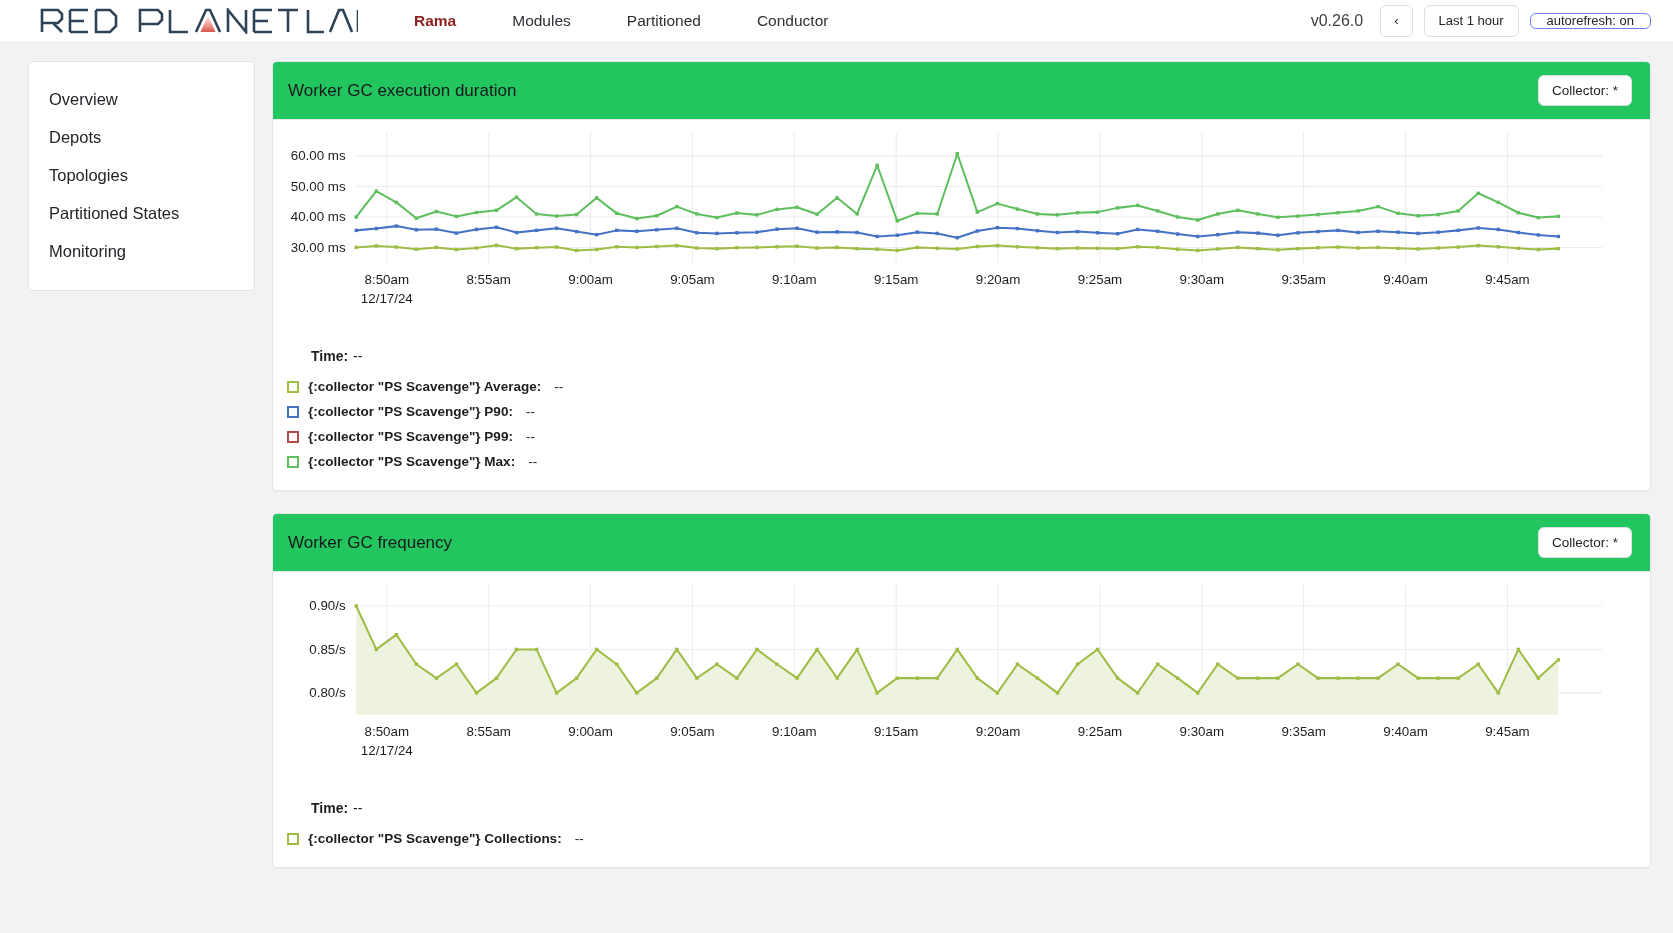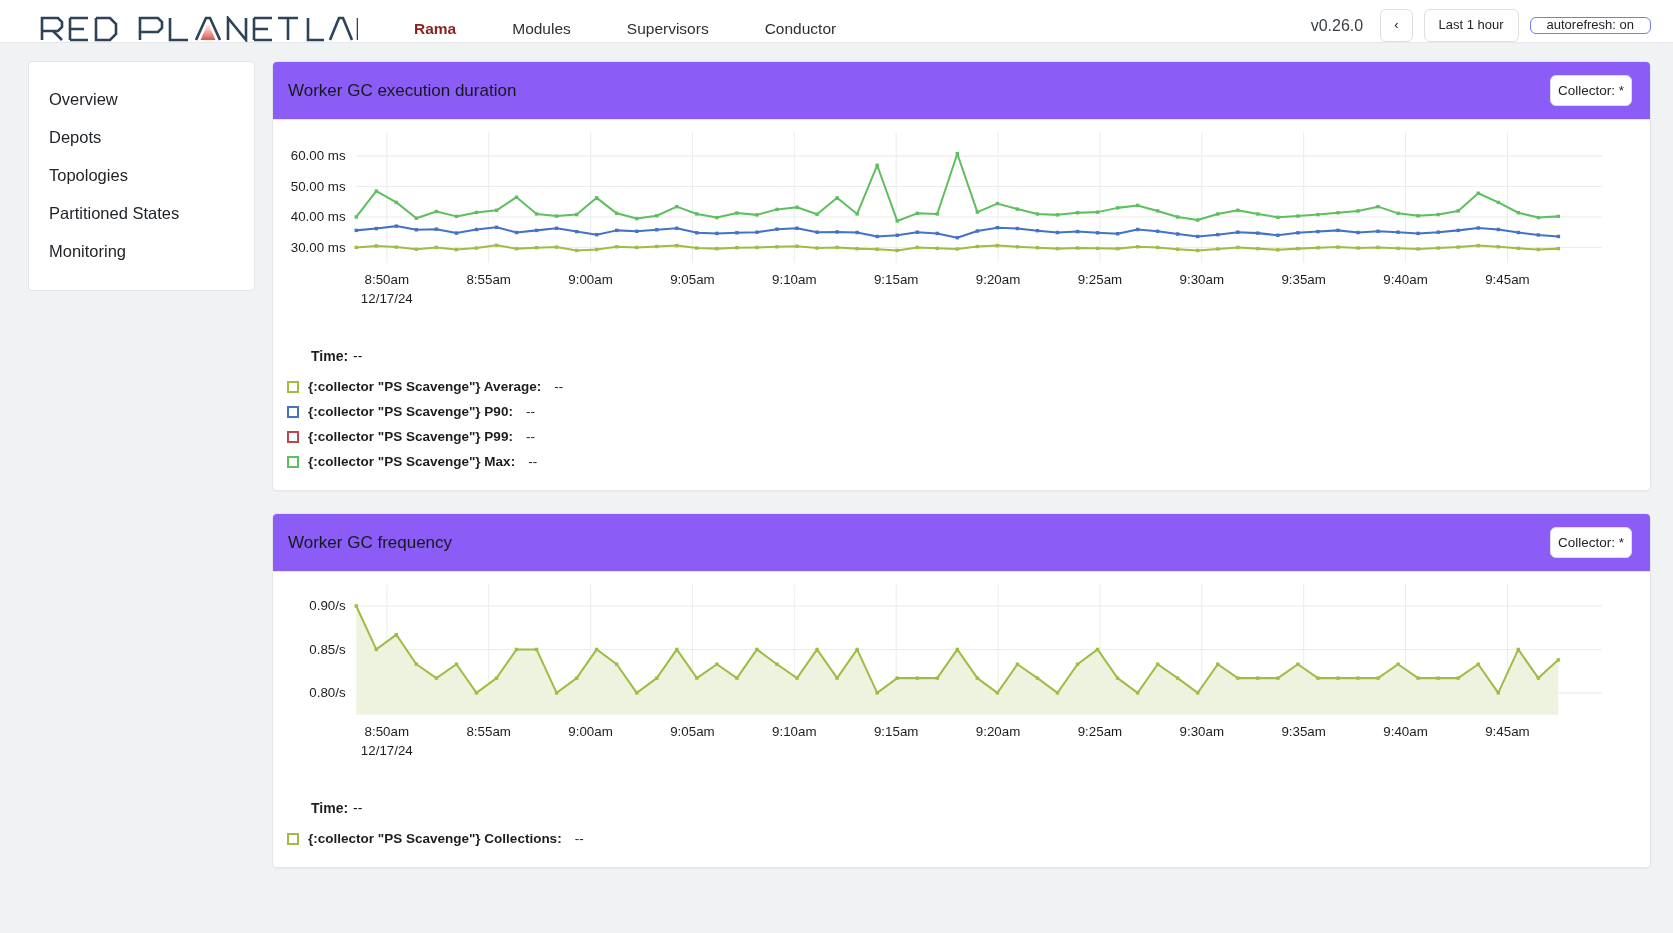--- a/index.html
+++ b/index.html
@@ -10,21 +10,21 @@
     font-family: "Liberation Sans", sans-serif;
     color: #212529;
     overflow: hidden;
   }
 
   
   .navbar {
     height: 43px;
     background: #ffffff;
     display: flex;
-    align-items: flex-end;
+    align-items: center;
     padding: 0 22px 0 40px;
     border-bottom: 1px solid #e6e8ea;
     position: relative;
   }
   .logo-wrap { display:flex; align-items:center; margin-right: 28px; }
   .logo-svg { display:block; }
 
   .nav-links { display: flex; align-items: center; gap: 0; }
   .nav-link {
     font-size: 15.5px;
@@ -90,29 +90,29 @@
   
   .content { flex: 1 1 auto; min-width:0; display:flex; flex-direction: column; gap: 22px; }
   .panel {
     background: #ffffff;
     border: 1px solid #e3e5e8;
     border-radius: 5px;
     box-shadow: 0 1px 2px rgba(16,24,40,.04);
     overflow: hidden;
   }
   .panel-head {
-    background: #8b5cf6;
+    background: #22c55e;
     border-bottom: 1px solid #e6e8eb;
     height: 58px;
     display: flex;
     align-items: center;
     padding: 0 18px 0 15px;
   }
   .panel-title { font-size: 17px; color: #16191c; }
-  .panel-head .btn { margin-left: auto; padding: 7px 7px; font-size: 13.5px; }
+  .panel-head .btn { margin-left: auto; padding: 7px 13px; font-size: 13.5px; }
 
   .panel-body { padding: 6px 0 16px 0; background:#fff; }
 
   .chart-area { position: relative; }
   svg.chart { display:block; width: 100%; }
 
   .legend-block { padding: 8px 0 0 14px; }
   .legend-time {
     font-size: 14px;
     font-weight: bold;
@@ -179,21 +179,21 @@
         <path d="M290 24 L299 2 L303 2 L312 24"></path>
 
         <path d="M318 2 L318 24"></path>
       </g>
     </svg>
   </div>
 
   <div class="nav-links">
     <a class="nav-link active">Rama</a>
     <a class="nav-link">Modules</a>
-    <a class="nav-link">Supervisors</a>
+    <a class="nav-link">Partitioned</a>
     <a class="nav-link">Conductor</a>
   </div>
 
   <div class="nav-right">
     <span class="version">v0.26.0</span>
     <button class="btn btn-chev">‹</button>
     <button class="btn">Last 1 hour</button>
     <button class="btn btn-autorefresh">autorefresh: on</button>
   </div>
 </div>

